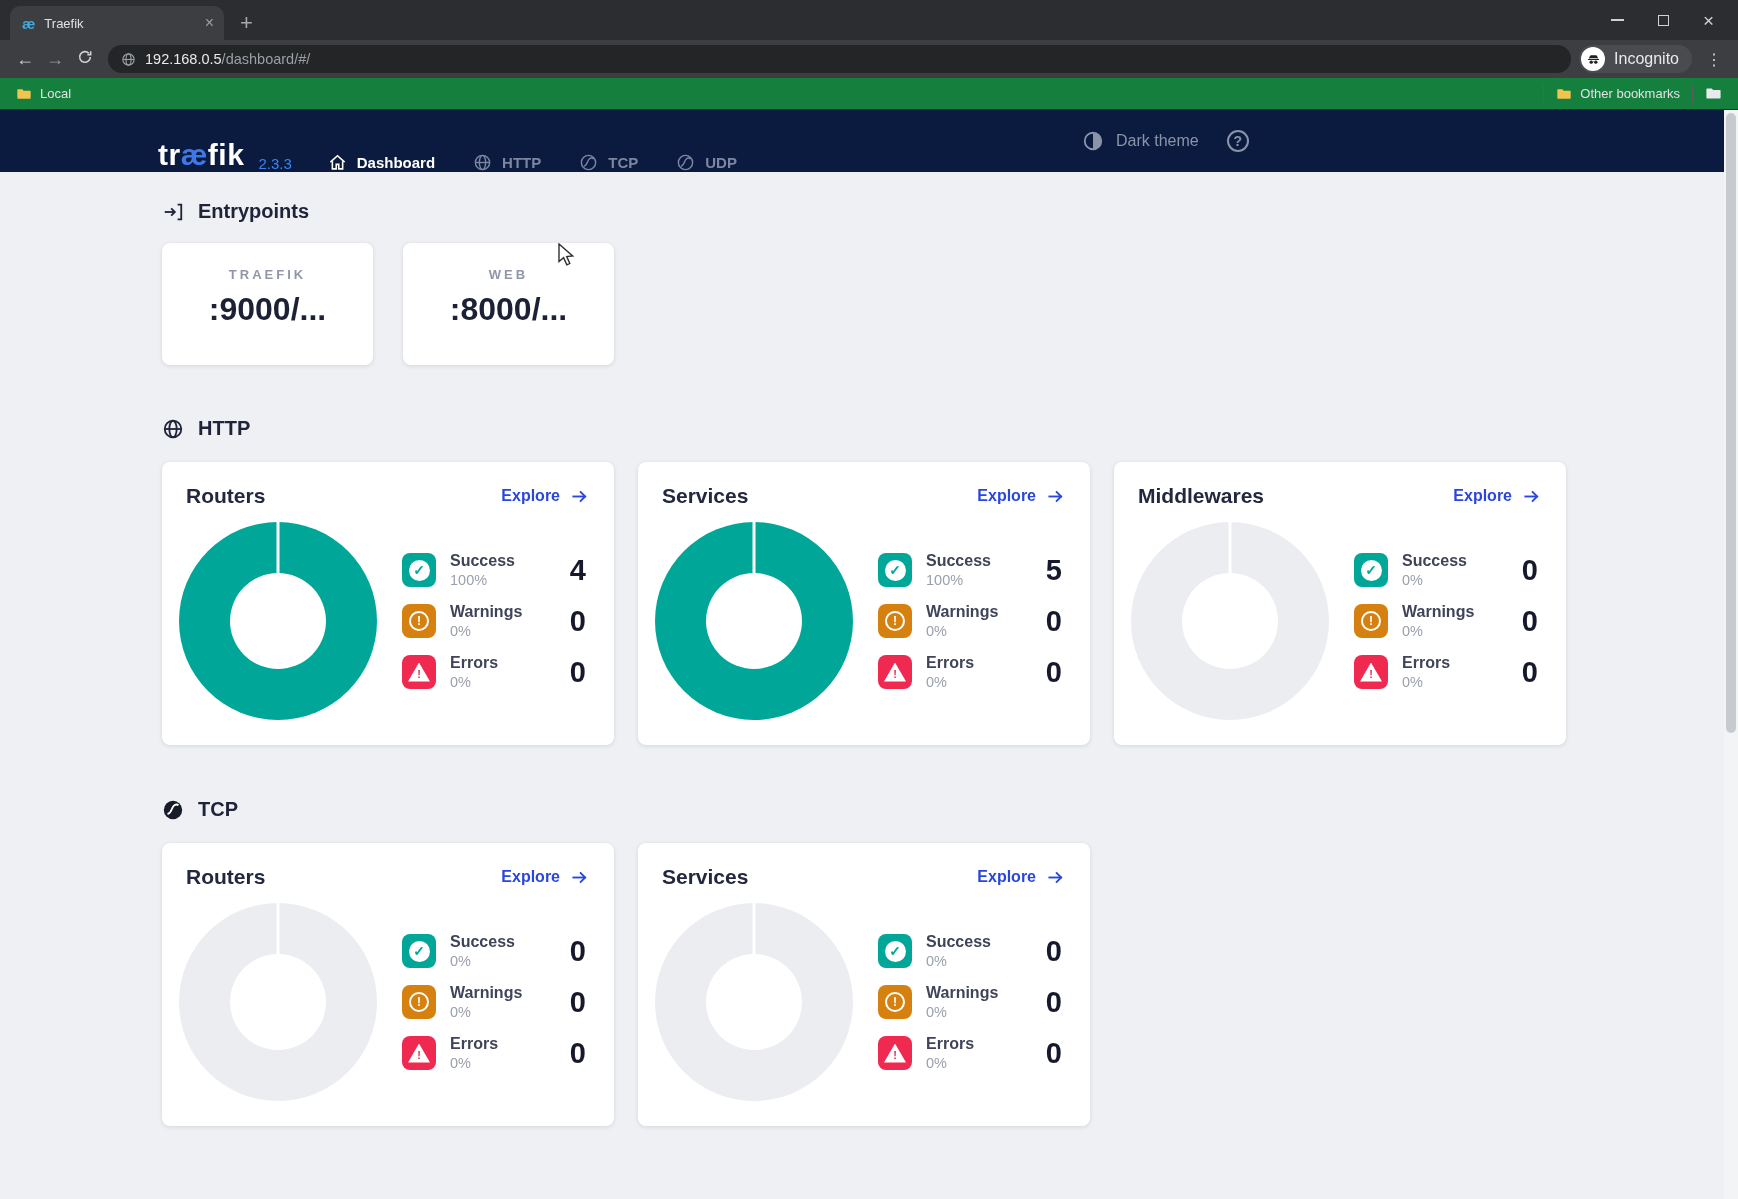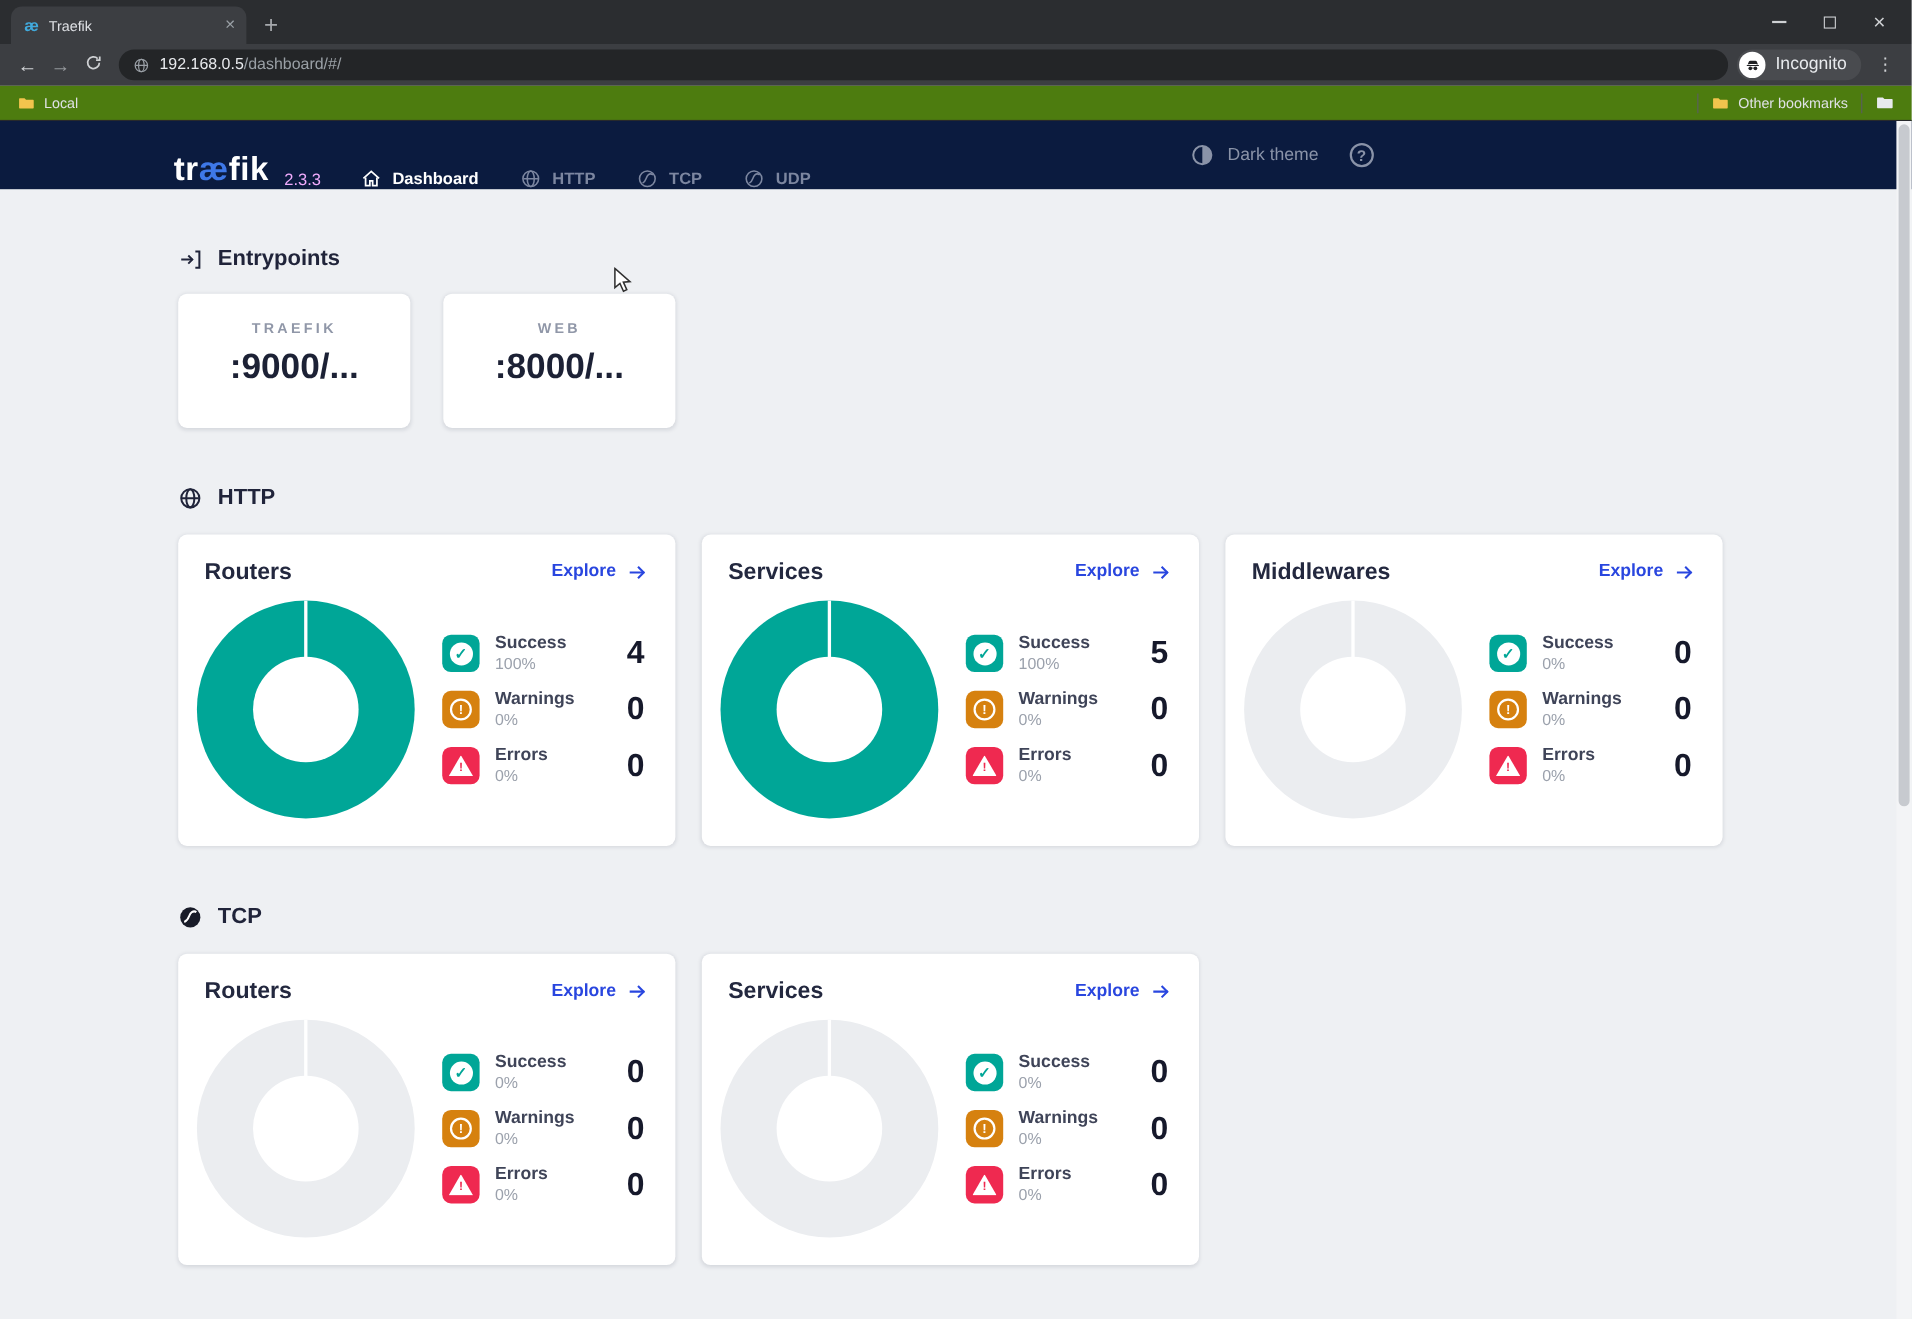--- a/index.html
+++ b/index.html
@@ -31,42 +31,42 @@
     flex:1; height:28px; background:#232527; border-radius:14px; margin:0 8px;
     display:flex; align-items:center; padding:0 13px; gap:9px;
   }
   .host { color:#e8eaed; font-size:14.5px; }
   .path { color:#9aa0a6; font-size:14.5px; }
   .incog { height:28px; background:#494b4f; border-radius:14px; display:flex; align-items:center; gap:9px; padding:0 13px 0 2px; margin-right:8px; }
   .incog-circ { width:24px; height:24px; border-radius:50%; background:#fff; display:flex; align-items:center; justify-content:center; }
   .incog-label { color:#e8eaed; font-size:16px; }
   .menu-dots { color:#cfd1d4; font-size:16px; padding:0 6px; letter-spacing:0; }
 
-  .bookmarks { height:32px; background:#4d7c0f; border-bottom:1px solid #27292c; display:flex; align-items:center; padding:0 16px;gap:24px; }
+  .bookmarks { height:32px; background:#15803d; border-bottom:1px solid #27292c; display:flex; align-items:center; padding:0 16px;gap:24px; }
   .bm-item { display:flex; align-items:center; gap:8px; color:#dfe1e5; font-size:13px; }
   .bm-right { margin-left:auto; display:flex; align-items:center; gap:12px; }
   .bm-sep { width:1px; height:18px; background:#5a5d61; }
 
   
   .tnav { height:62px; background:#0b1b3f; display:flex; align-items:flex-end; padding-left:158px; position:relative; }
   .logo { font-size:30px; font-weight:600; color:#fff; letter-spacing:.5px; }
   .logo .ae { color:#3e78e8; }
-  .version { margin-left:14px; color:#f0abfc; font-size:15px; }
+  .version { margin-left:14px; color:#3b82f6; font-size:15px; }
   .tnav-items { display:flex; align-items:center; margin-left:36px; gap:38px; }
   .tnav-item { display:flex; align-items:center; gap:10px; font-size:15px; font-weight:600; color:#7c86a0; }
   .tnav-item.active { color:#fff; }
   .tnav-right { position:absolute; left:1082px; top:0; height:100%; display:flex; align-items:center; }
   .theme-toggle { display:flex; align-items:center; gap:12px; color:#8a93a8; font-size:16px; }
   .help { margin-left:28px; width:22px; height:22px; border:2px solid #8a93a8; border-radius:50%; color:#8a93a8;
           font-size:14px; font-weight:700; display:flex; align-items:center; justify-content:center; }
 
   
   .content { padding-left:162px; }
   .sec-head { display:flex; align-items:center; gap:14px; color:#20243a; font-size:20px; font-weight:700; }
-  .ep-head { padding-top:52px; }
+  .ep-head { padding-top:28px; }
   .mid-head { margin-top:52px; }
   .tcp-head { margin-top:53px; }
 
   .ep-row { margin-top:20px; display:flex; gap:30px; }
   .ep-card { width:211px; height:122px; background:#fff; border-radius:8px; box-shadow:0 1px 4px rgba(20,24,48,.12); text-align:center; }
   .ep-name { margin-top:24px; color:#9097a8; font-size:13px; font-weight:700; letter-spacing:3px; }
   .ep-value { margin-top:9px; color:#1c2135; font-size:32px; font-weight:700; }
 
   .cards-row { margin-top:22px; display:flex; gap:24px;border-radius:24px; }
   .scard { width:452px; height:283px; background:#fff; border-radius:8px; box-shadow:0 1px 4px rgba(20,24,48,.12); padding:22px 24px; }

